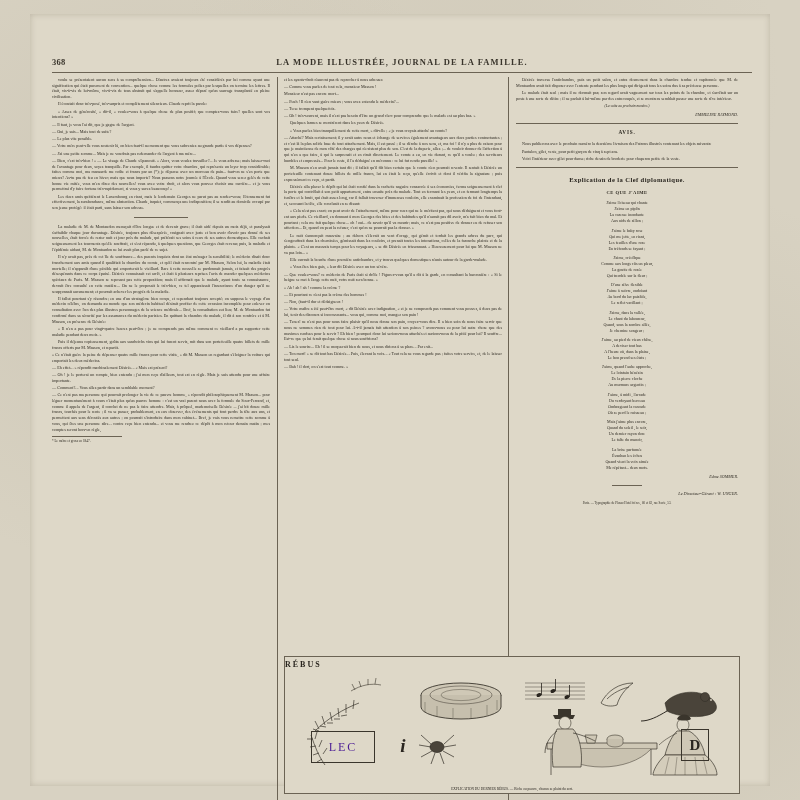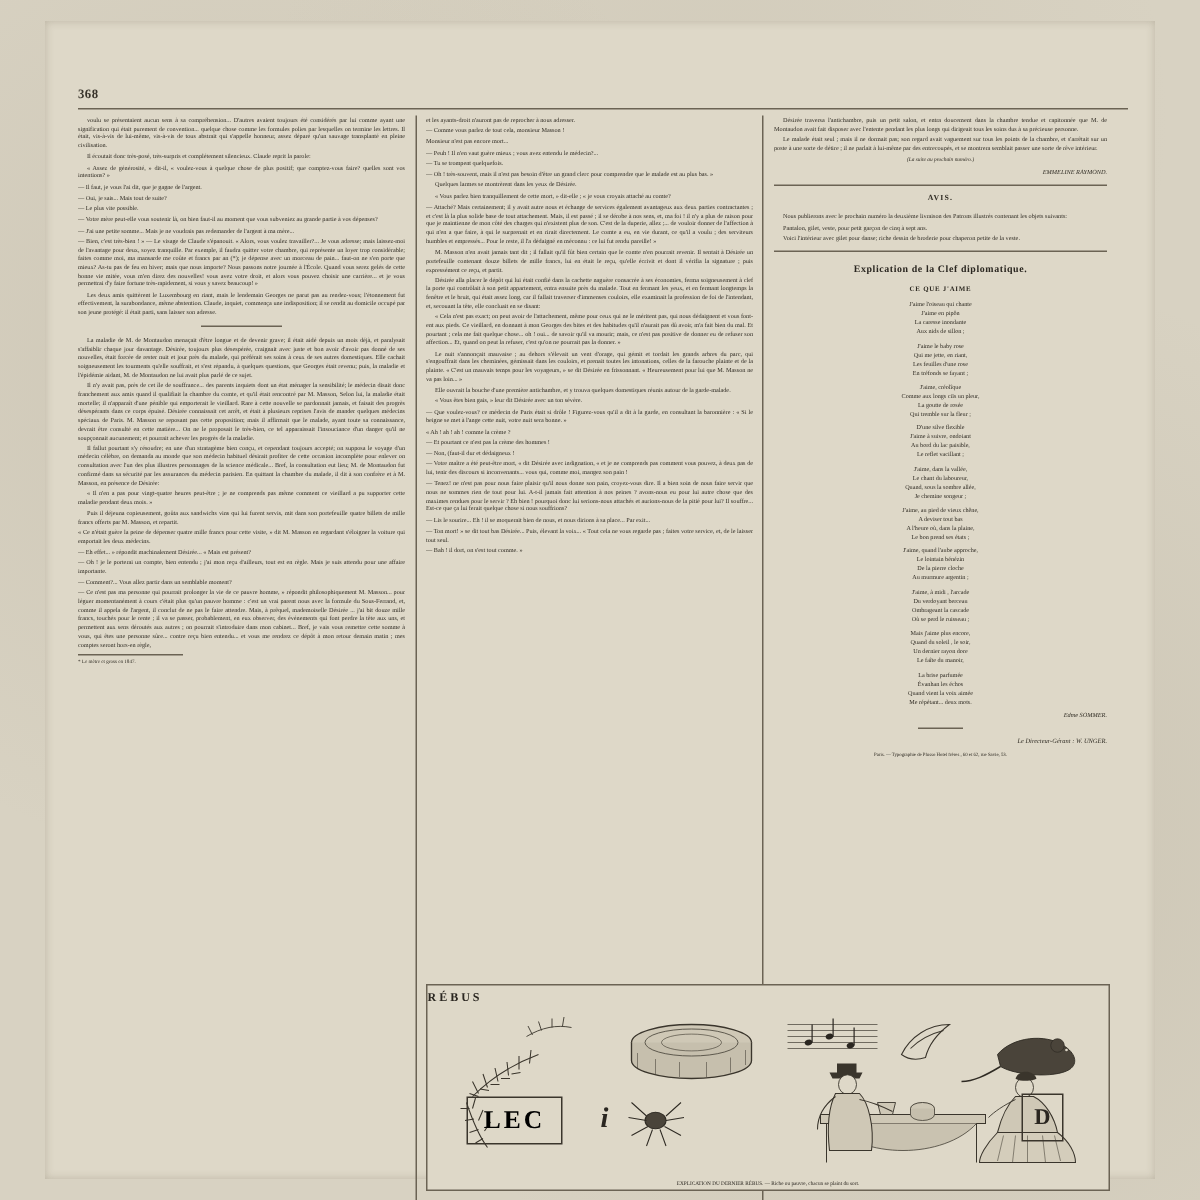--- a/index.html
+++ b/index.html
@@ -199,24 +199,24 @@
   .lec-box {
     position: absolute;
     left: 26px;
     top: 74px;
     width: 62px;
     height: 30px;
     border: 1.4px solid #3a352c;
     display: flex;
     align-items: center;
     justify-content: center;
-    font-size: 17px;
-    font-weight: bold;
+    font-size: 12px;
+    font-weight: normal;
     letter-spacing: 2px;
-    color: #000000;
+    color: #4c1d95;
     font-family: "Liberation Serif", serif;
   }
   .i-letter {
     position: absolute;
     left: 104px;
     top: 74px;
     width: 28px;
     height: 30px;
     display: flex;
     align-items: center;
@@ -243,20 +243,21 @@
 </style>
 </head>
 <body>
 
 <div class="page">
   <div class="sheet">
     <div class="inner">
 
       <div class="masthead">
         <div class="folio">368</div>
+        <div class="mast-title">LA MODE ILLUSTRÉE, JOURNAL DE LA FAMILLE.</div>
       </div>
 
       <div class="cols">
         <div class="rule-v v1"></div>
         <div class="rule-v v2"></div>
 
         <div class="col c1">
           <p>voulu se présentaient aucun sens à sa compréhension... D'autres avaient toujours été considérés par lui comme ayant une signification qui était purement de convention... quelque chose comme les formules polies par lesquelles on termine les lettres. Il était, vis-à-vis de lui-même, vis-à-vis de tous abstrait qui s'appelle honneur, assez déparé qu'un sauvage transplanté en pleine civilisation.</p>
           <p>Il écoutait donc très-posé, très-surpris et complétement silencieux. Claude reprit la parole:</p>
           <p>« Assez de générosité, » dit-il, « voulez-vous à quelque chose de plus positif; que comptez-vous faire? quelles sont vos intentions? »</p>

